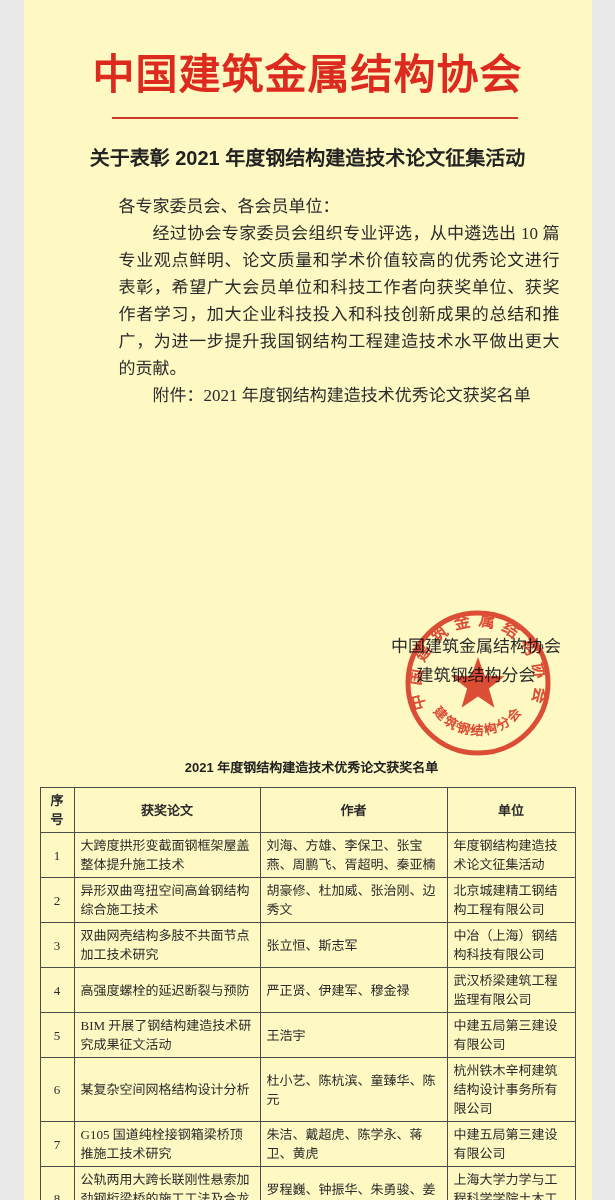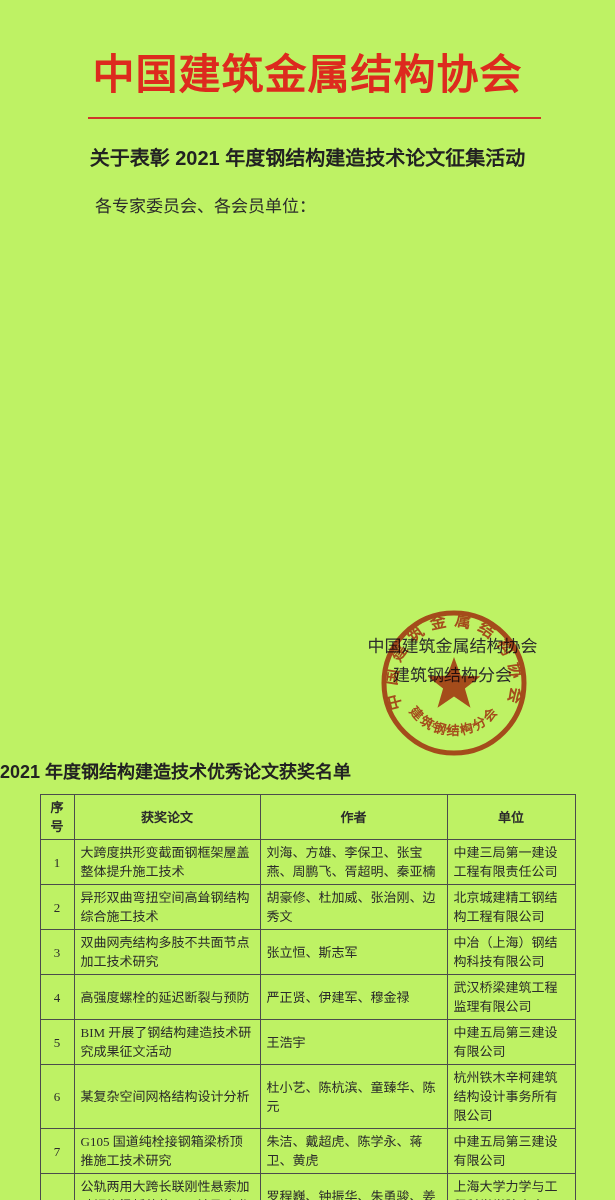--- a/index.html
+++ b/index.html
@@ -1,21 +1,21 @@
 <!DOCTYPE html>
 <html lang="zh-CN"><head>
 <meta charset="utf-8">
 <style>
   html,body{margin:0;padding:0;}
   body{background:#e9e9e9;}
   .page{
     position:relative;
-    width:615px;height:1200px;
+    width:568px;height:1200px;
     margin:0 auto;
-    background:#bef264;
+    background:#fef9c3;
     font-family:"Liberation Serif","DejaVu Serif",serif;
     color:#2b2b2b;
     overflow:hidden;
   }
   
   .org-title{
     padding-top:40px;
     text-align:center;
     font-size:42px;
     font-weight:bold;
@@ -71,24 +71,26 @@
     pointer-events:none;
   }
   .stamp svg{width:100%;height:100%;}
   .stamp text{font-family:"Liberation Sans","DejaVu Sans",sans-serif;font-weight:bold;}
   
   .table-section{
     position:absolute;
     top:757px;left:0;right:0;
   }
   .table-title{
-    font-size:18px;
+    text-align:center;
+    font-size:13px;
     font-weight:bold;
     font-family:"Liberation Sans","DejaVu Sans",sans-serif;
     color:#222;
+    margin-left:8px;
   }
   table.awards{
     margin:11px auto 0;
     border-collapse:collapse;
     table-layout:fixed;
     width:535px;
     font-size:13px;
   }
   table.awards th,table.awards td{
     border:1px solid #4c4c4c;
@@ -115,20 +117,22 @@
 
   <div class="org-title">中国建筑金属结构协会</div>
   <div class="red-rule"></div>
 
   <div class="notice-title">
     <div>关于表彰 2021 年度钢结构建造技术论文征集活动</div>
   </div>
 
   <div class="body-text">
     <p>各专家委员会、各会员单位：</p>
+    <p class="indent">经过协会专家委员会组织专业评选，从中遴选出 10 篇专业观点鲜明、论文质量和学术价值较高的优秀论文进行表彰，希望广大会员单位和科技工作者向获奖单位、获奖作者学习，加大企业科技投入和科技创新成果的总结和推广，为进一步提升我国钢结构工程建造技术水平做出更大的贡献。</p>
+    <p class="indent">附件：2021 年度钢结构建造技术优秀论文获奖名单</p>
   </div>
 
   <div class="signature">
     <div>中国建筑金属结构协会</div>
     <div>建筑钢结构分会</div>
   </div>
 
   <div class="stamp">
     <svg viewBox="0 0 158 158">
       <defs>
@@ -165,21 +169,21 @@
           <th>获奖论文</th>
           <th>作者</th>
           <th>单位</th>
         </tr>
       </thead>
       <tbody>
         <tr>
           <td class="cell-no">1</td>
           <td>大跨度拱形变截面钢框架屋盖整体提升施工技术</td>
           <td>刘海、方雄、李保卫、张宝燕、周鹏飞、胥超明、秦亚楠</td>
-          <td>中建三局第一建设工程有限责任公司</td>
+          <td>年度钢结构建造技术论文征集活动</td>
         </tr>
         <tr>
           <td class="cell-no">2</td>
           <td>异形双曲弯扭空间高耸钢结构综合施工技术</td>
           <td>胡豪修、杜加威、张治刚、边秀文</td>
           <td>北京城建精工钢结构工程有限公司</td>
         </tr>
         <tr>
           <td class="cell-no">3</td>
           <td>双曲网壳结构多肢不共面节点加工技术研究</td>

